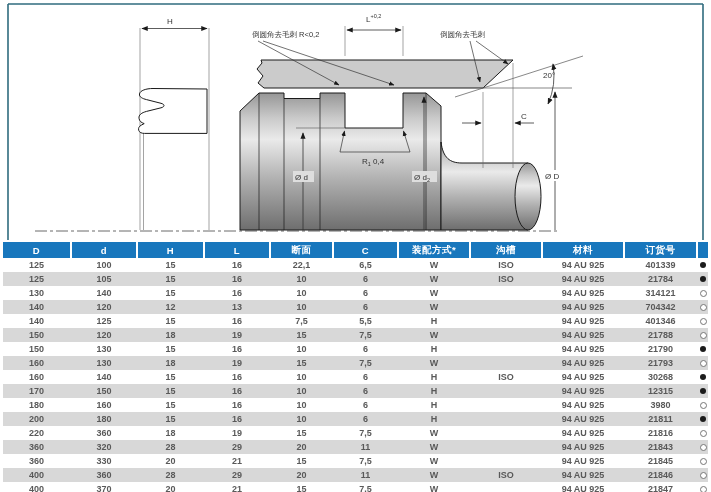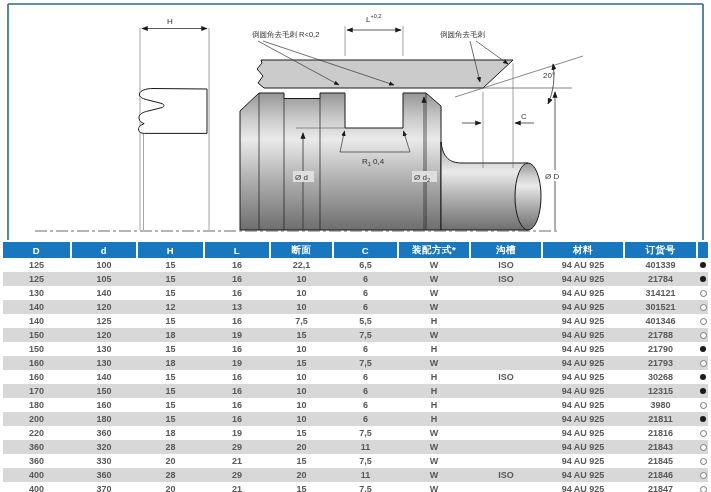--- a/index.html
+++ b/index.html
@@ -218,21 +218,21 @@
       <div class="trow alt">
         <div class="tcell">140</div>
         <div class="tcell">120</div>
         <div class="tcell">12</div>
         <div class="tcell">13</div>
         <div class="tcell">10</div>
         <div class="tcell">6</div>
         <div class="tcell">W</div>
         <div class="tcell"></div>
         <div class="tcell">94 AU 925</div>
-        <div class="tcell">301521</div>
+        <div class="tcell">704342</div>
         <div class="tcell dotwrap">
           <span class="dot open"></span>
         </div>
       </div>
       <div class="trow">
         <div class="tcell">140</div>
         <div class="tcell">125</div>
         <div class="tcell">15</div>
         <div class="tcell">16</div>
         <div class="tcell">7,5</div>

